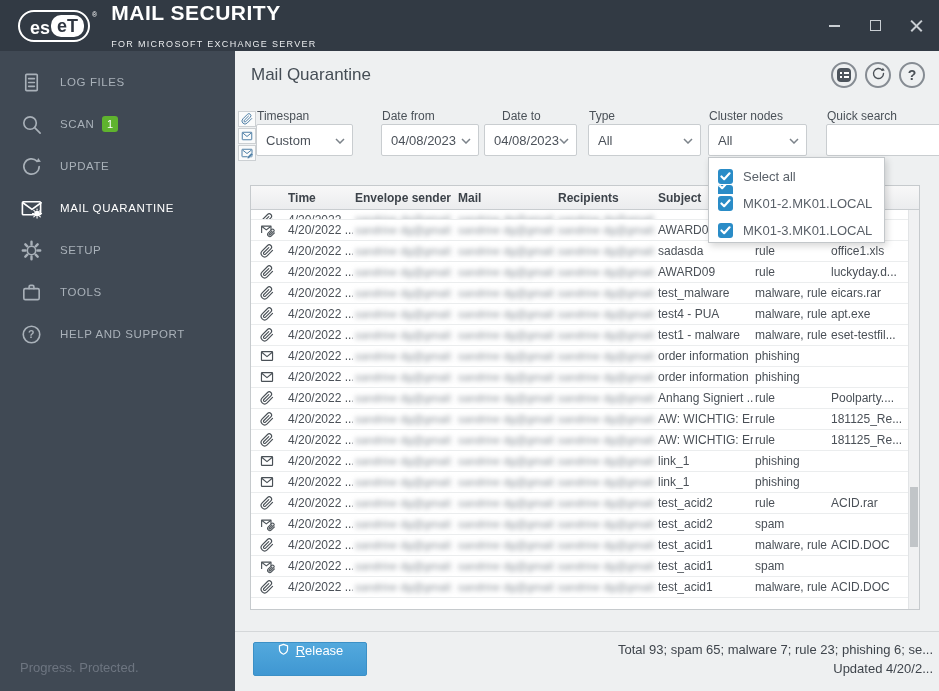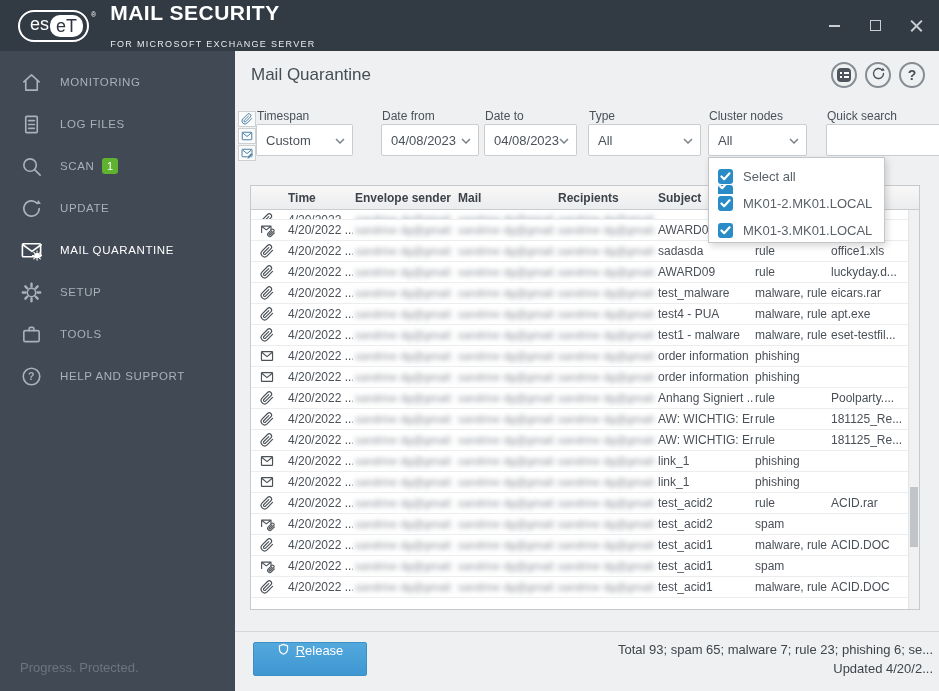--- a/index.html
+++ b/index.html
@@ -3,22 +3,22 @@
 <meta charset="utf-8">
 <style>
   * { box-sizing: border-box; margin: 0; padding: 0; }
   html,body { width: 939px; height: 691px; overflow: hidden;
     font-family: "Liberation Sans", sans-serif; background: #eef0f1; position: relative; }
 
   
   .titlebar { position: absolute; left:0; top:0; width:939px; height:51px; background:#323a44;
     display:flex; align-items:center; }
   .logo-wrap { display:flex; align-items:flex-start; margin-left:18px; }
-  .logo-pill { display:flex; align-items:flex-start; border:2.5px solid #fff; border-radius:18px;
-    padding:3px 4px 3px 10px; color:#fff; font-weight:normal; font-size:18px; line-height:1; }
+  .logo-pill { display:flex; align-items:flex-end; border:2.5px solid #fff; border-radius:18px;
+    padding:3px 4px 3px 10px; color:#fff; font-weight:bold; font-size:18px; line-height:1; }
   .logo-et { background:#fff; color:#2f3641; border-radius:10px; padding:2px 6px; margin-left:1px; }
   .reg { color:#fff; font-size:7px; margin:1px 0 0 2px; }
   .product { margin-left:14px; color:#fff; }
   .product-name { font-size:21px; font-weight:bold; letter-spacing:.5px; line-height:1.05; }
   .product-sub { font-size:9px; letter-spacing:1.3px; color:#e9ebed; margin-top:15px; }
   .win-controls { position:absolute; right:16px; top:0; height:51px; display:flex; align-items:center; gap:27px; }
   .wbtn { width:14px; height:14px; display:flex; align-items:center; justify-content:center; cursor:pointer; position:relative; }
   .min-glyph { width:11px; height:2px; background:#c9ced3; }
   .max-glyph { width:11px; height:11px; border:1.5px solid #c9ced3; }
   .x1,.x2 { position:absolute; width:15px; height:1.8px; background:#c9ced3; left:0; top:6px; }
@@ -130,27 +130,20 @@
         <span class="x1"></span>
         <span class="x2"></span>
       </span>
   </div>
 </div>
 
 <div class="sidebar">
   <div class="side-items" id="side-items">
       <div class="side-item">
         <span class="sicon"><svg viewBox="0 0 24 24" fill="none" stroke="currentColor" stroke-width="1.7" stroke-linecap="round" stroke-linejoin="round">
-            <path d="M4 11.4 12 4l8 7.4"></path>
-            <path d="M6 10.2V20h12v-9.8"></path>
-          </svg></span>
-        <span>MONITORING</span>
-      </div>
-      <div class="side-item">
-        <span class="sicon"><svg viewBox="0 0 24 24" fill="none" stroke="currentColor" stroke-width="1.7" stroke-linecap="round" stroke-linejoin="round">
             <rect x="6" y="3.5" width="12" height="17" rx="1"></rect>
             <path d="M9 8h6M9 12h6M9 16h6"></path>
           </svg></span>
         <span>LOG FILES</span>
       </div>
       <div class="side-item">
         <span class="sicon"><svg viewBox="0 0 24 24" fill="none" stroke="currentColor" stroke-width="1.7" stroke-linecap="round" stroke-linejoin="round">
             <circle cx="10.5" cy="10.5" r="6.5"></circle>
             <path d="M15.3 15.3 21 21"></path>
           </svg></span>
@@ -252,21 +245,21 @@
           <polyline points="1 1 5 5 9 1"></polyline>
         </svg>
       </div>
       <div class="flabel" style="left: 147px;">Date from</div>
       <div class="fselect" style="left: 146px; width: 98px;">
         <span>04/08/2023</span>
         <svg class="chev" width="10" height="6" viewBox="0 0 10 6" fill="none" stroke="#7c838a" stroke-width="1.5">
           <polyline points="1 1 5 5 9 1"></polyline>
         </svg>
       </div>
-      <div class="flabel" style="left: 250px;">Date to</div>
+      <div class="flabel" style="left: 267px;">Date to</div>
       <div class="fselect" style="left: 249px; width: 93px;">
         <span>04/08/2023</span>
         <svg class="chev" width="10" height="6" viewBox="0 0 10 6" fill="none" stroke="#7c838a" stroke-width="1.5">
           <polyline points="1 1 5 5 9 1"></polyline>
         </svg>
       </div>
       <div class="flabel" style="left: 354px;">Type</div>
       <div class="fselect" style="left: 353px; width: 113px;">
         <span>All</span>
         <svg class="chev" width="10" height="6" viewBox="0 0 10 6" fill="none" stroke="#7c838a" stroke-width="1.5">

